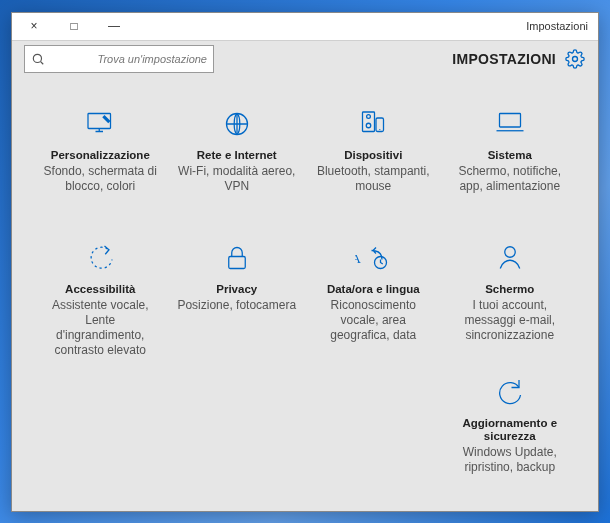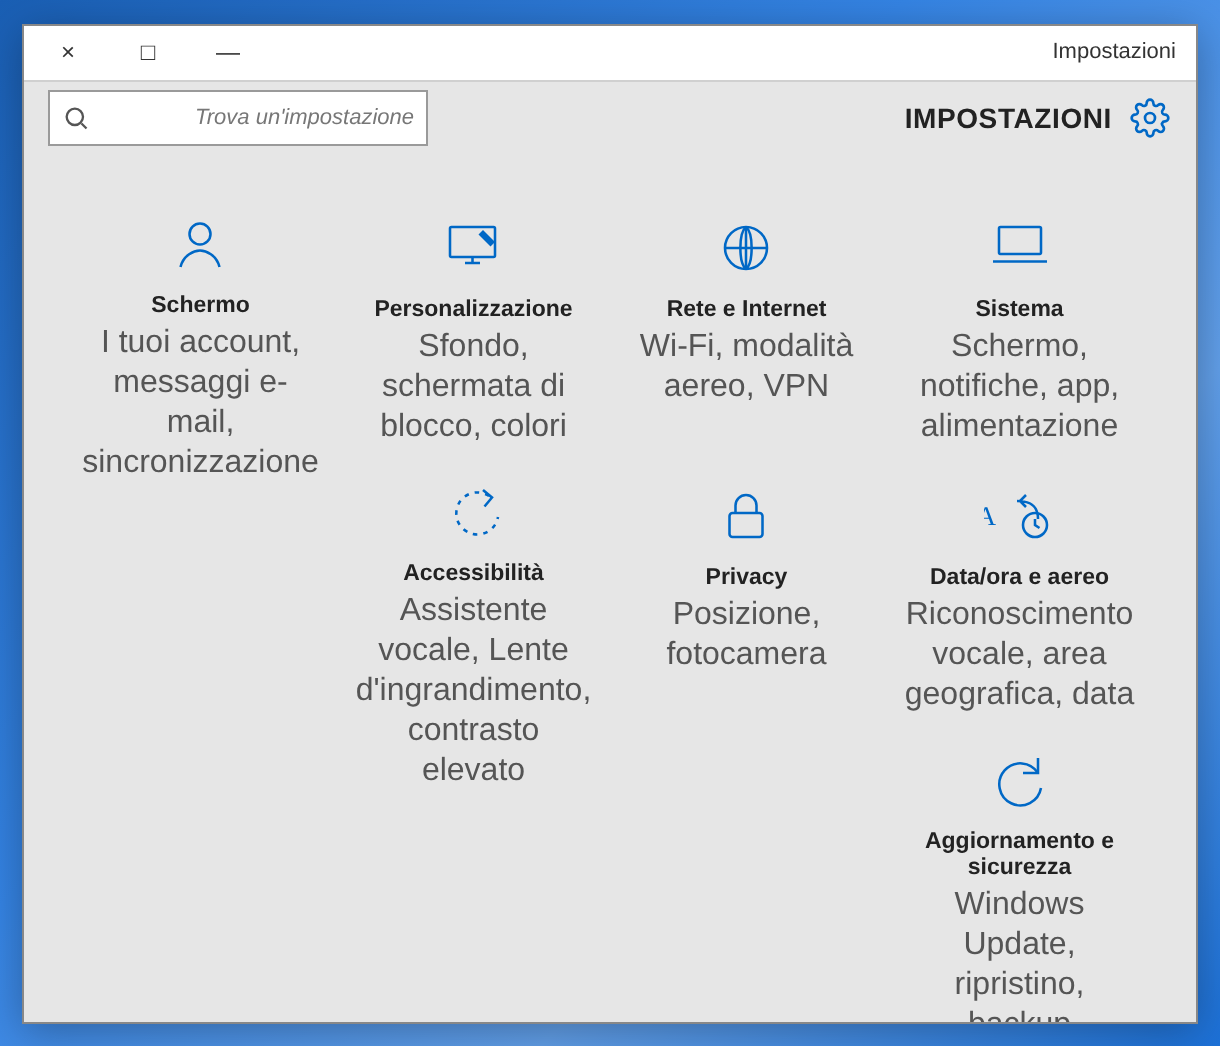--- a/index.html
+++ b/index.html
@@ -115,21 +115,21 @@
       margin-bottom: 6px;
     }
     .tile .title {
       font-size: 11.5px;
       font-weight: 700;
       color: #222;
       margin-bottom: 2px;
       line-height: 1.15;
     }
     .tile .sub {
-      font-size: 16px;
+      font-size: 12px;
       color: #555;
       line-height: 1.25;
       max-width: 120px;
     }
     .row3 { grid-column: 1 / 2; }
   </style>
 </head>
 <body>
 
 <div class="window">
@@ -165,20 +165,33 @@
       <span class="ico">
         <svg viewBox="0 0 48 48" width="36" height="36" fill="none" stroke="currentColor" stroke-width="1.7">
           <rect x="10" y="10" width="28" height="18" rx="1"></rect>
             <path d="M6 33h36"></path>
         </svg>
       </span>
       <div class="title">Sistema</div>
       <div class="sub">Schermo, notifiche, app, alimentazione</div>
     </div>
 
+    <div class="tile">
+      <span class="ico">
+        <svg viewBox="0 0 48 48" width="36" height="36" fill="none" stroke="currentColor" stroke-width="1.7">
+          <rect x="10" y="8" width="16" height="26" rx="1"></rect>
+          <circle cx="18" cy="14" r="2.5"></circle>
+            <circle cx="18" cy="26" r="3"></circle>
+          <rect x="28" y="16" width="10" height="18" rx="2"></rect>
+            <path d="M33 31v1"></path>
+        </svg>
+      </span>
+      <div class="title">Dispositivi</div>
+      <div class="sub">Bluetooth, stampanti, mouse</div>
+    </div>
 
     <div class="tile">
       <span class="ico">
         <svg viewBox="0 0 48 48" width="36" height="36" fill="none" stroke="currentColor" stroke-width="1.7">
           <circle cx="24" cy="24" r="14"></circle>
             <path d="M10 24h28M24 10v28"></path>
           <path d="M24 10c5 4 5 24 0 28M24 10c-5 4-5 24 0 28"></path>
         </svg>
       </span>
       <div class="title">Rete e Internet</div>
@@ -210,21 +223,21 @@
 
     <div class="tile">
       <span class="ico">
         <svg viewBox="0 0 48 48" width="36" height="36" fill="none" stroke="currentColor" stroke-width="1.7">
           <text x="8" y="30" font-size="18" fill="currentColor" stroke="none" font-family="Segoe UI">A</text>
           <path d="M22 14c10 0 14 4 14 12M28 10l-4 4 4 4"></path>
           <circle cx="34" cy="30" r="8"></circle>
             <path d="M34 26v4l3 2"></path>
         </svg>
       </span>
-      <div class="title">Data/ora e aereo</div>
+      <div class="title">Data/ora e lingua</div>
       <div class="sub">Riconoscimento vocale, area geografica, data</div>
     </div>
 
     <div class="tile">
       <span class="ico">
         <svg viewBox="0 0 48 48" width="36" height="36" fill="none" stroke="currentColor" stroke-width="1.7">
           <rect x="13" y="22" width="22" height="16" rx="2"></rect>
           <path d="M17 22v-5a7 7 0 0 1 14 0v5"></path>
         </svg>
       </span>

